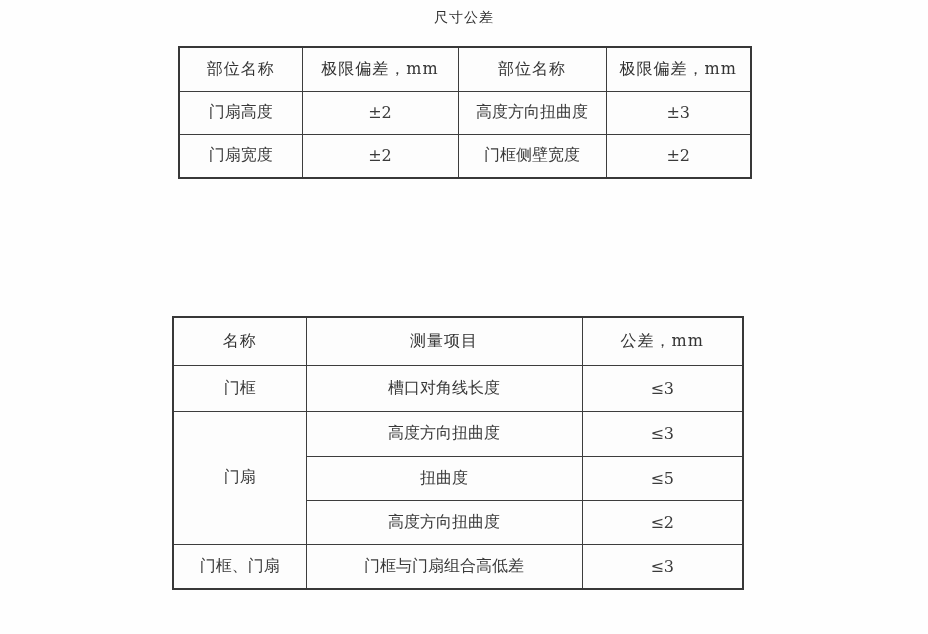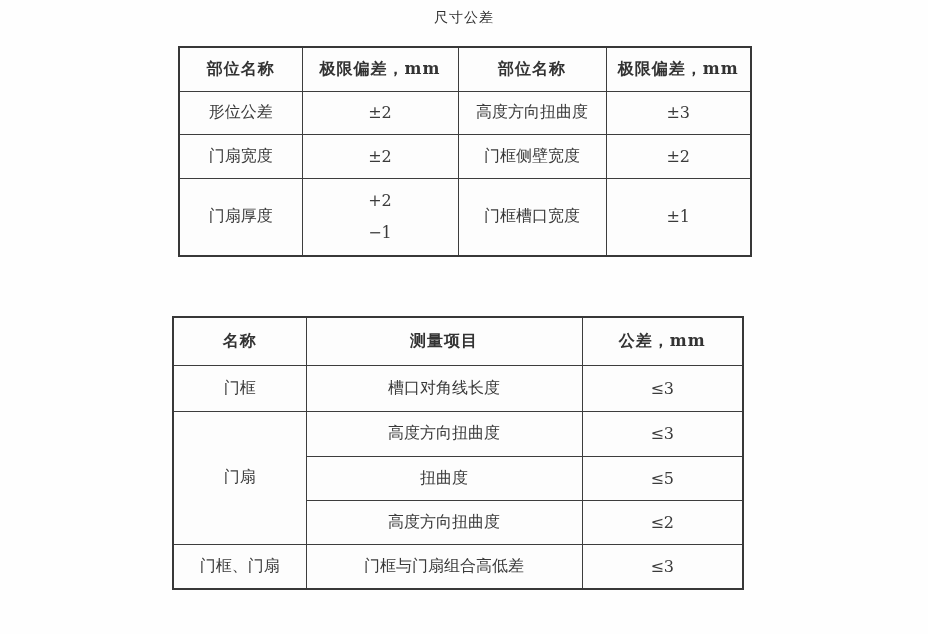--- a/index.html
+++ b/index.html
@@ -39,21 +39,21 @@
 
   th, td {
     border: 1.5px solid #3d3d3d;
     text-align: center;
     vertical-align: middle;
     font-size: 16px;
     padding: 0;
     color: #3a3a3a;
   }
   table { border: 2px solid #383838; }
-  th { font-weight: bold; color: #333333; letter-spacing: 1px; margin-left: 28px; }
+  th { font-weight: normal; color: #333333; letter-spacing: 1px; margin-left: 28px; }
 
   .h44 { height: 44px; }
   .h43 { height: 43px; }
   .h78 { height: 78px; }
   .h48 { height: 48px; }
   .h46 { height: 46px; }
   .h45 { height: 45px; }
 
   .two-line div { line-height: 32px; }
 </style>
@@ -72,39 +72,30 @@
       <col style="width:145px">
     </colgroup>
     <tbody>
       <tr class="h44">
         <th>部位名称</th>
         <th>极限偏差，mm</th>
         <th>部位名称</th>
         <th>极限偏差，mm</th>
       </tr>
       <tr class="h43">
-        <td>形位公差</td>
+        <td>门扇高度</td>
         <td>±2</td>
         <td>高度方向扭曲度</td>
         <td>±3</td>
       </tr>
       <tr class="h44">
         <td>门扇宽度</td>
         <td>±2</td>
         <td>门框侧壁宽度</td>
         <td>±2</td>
-      </tr>
-      <tr class="h78">
-        <td>门扇厚度</td>
-        <td class="two-line">
-          <div>+2</div>
-          <div>−1</div>
-        </td>
-        <td>门框槽口宽度</td>
-        <td>±1</td>
       </tr>
     </tbody>
   </table>
 
 
   <table id="table2">
     <colgroup>
       <col style="width:133px">
       <col style="width:276px">
       <col style="width:161px">

